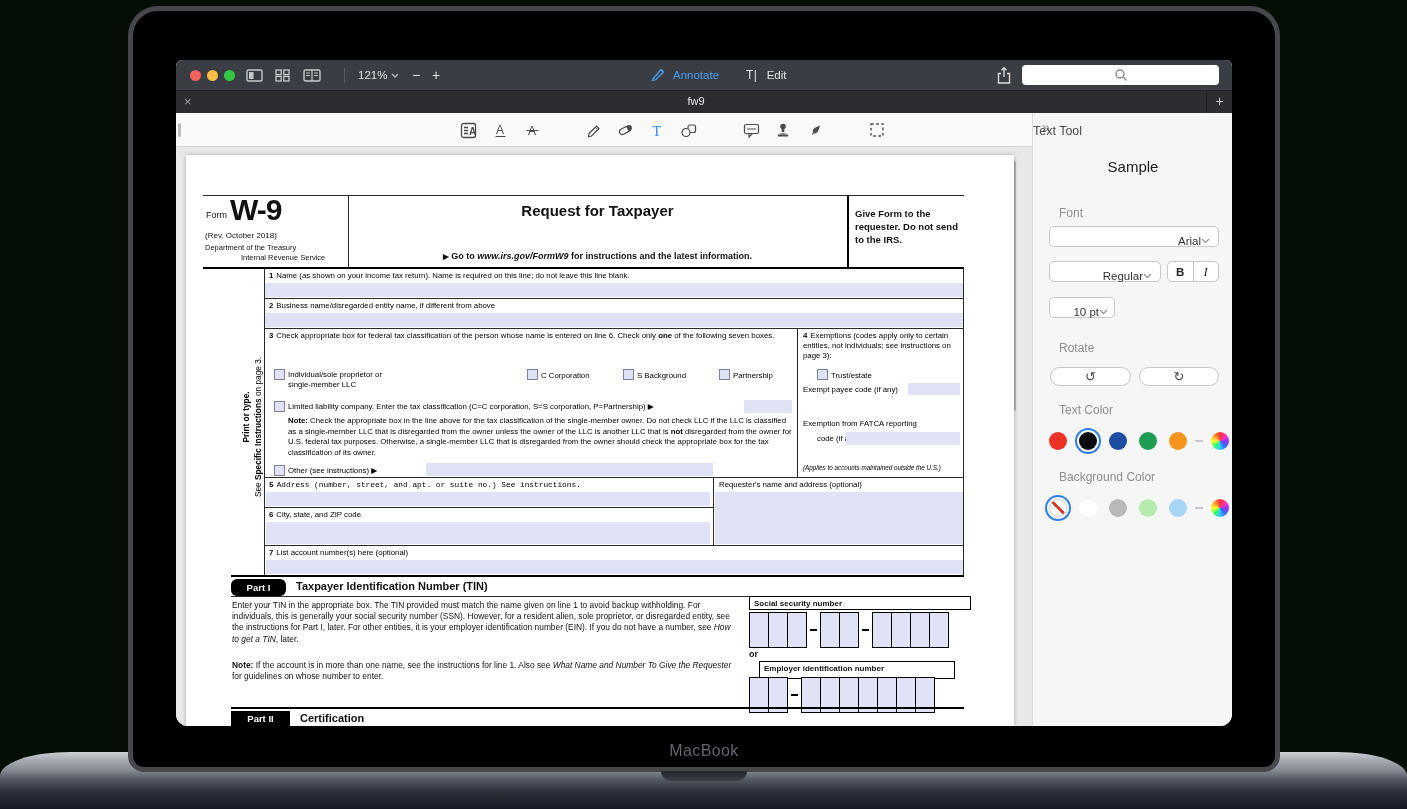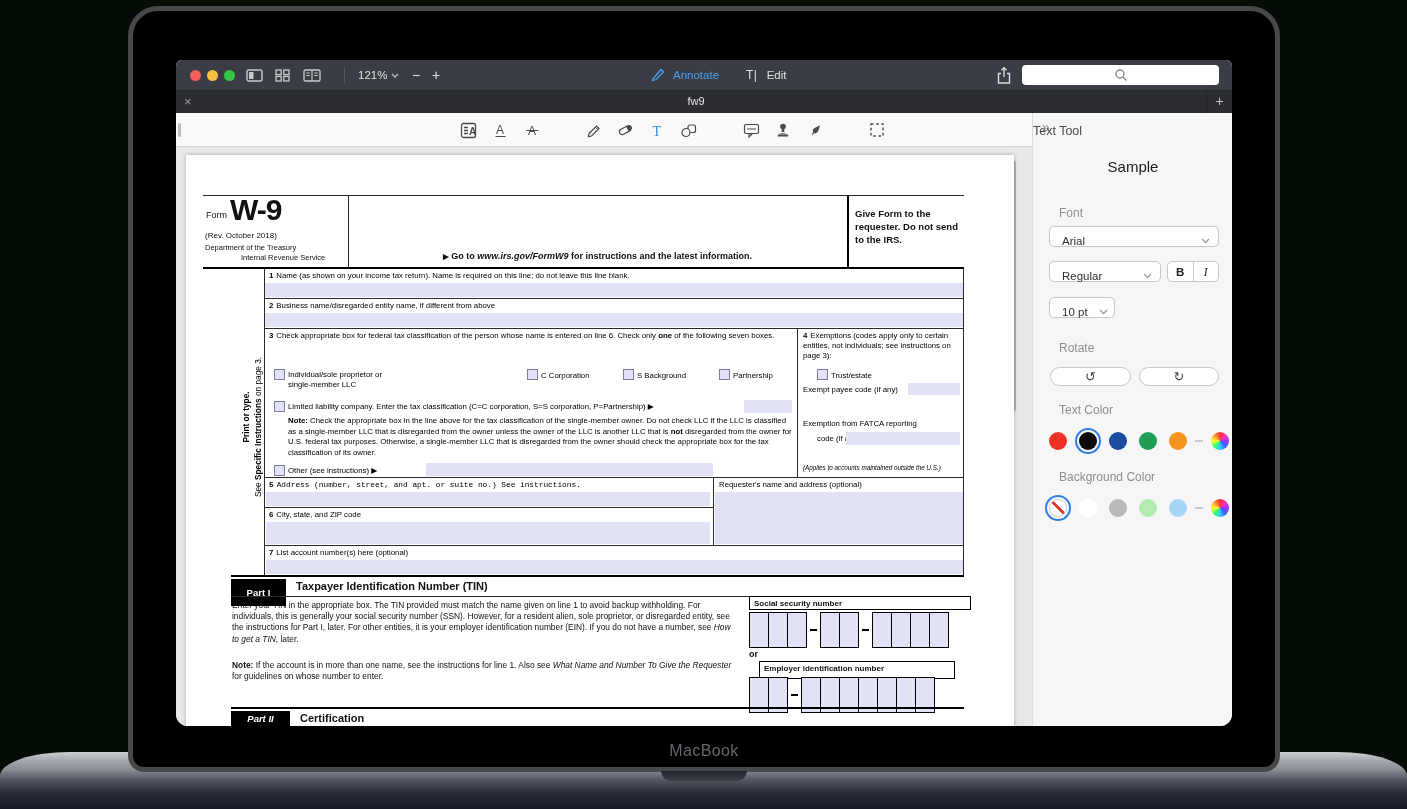--- a/index.html
+++ b/index.html
@@ -46,21 +46,21 @@
   .doc-area{position:absolute;left:0;top:34px;width:856px;height:579px;background:#e8e8e9;}
   .scroll-thumb{position:absolute;left:833px;top:13px;width:7px;height:252px;background:#b3b3b5;border-radius:4px;}
 
   
   .sidebar{position:absolute;left:856px;top:0;width:200px;height:613px;background:#f6f6f7;border-left:1px solid #dcdcdc;box-sizing:border-box;}
   .sb-collapse{position:absolute;left:9px;top:6px;color:#8a8a8e;font-size:14px;}
   .sb-title{position:absolute;left:0;top:11px;width:200px;text-align:left;color:#4a4a4d;font-size:12.5px;}
   .sb-sample{position:absolute;left:0;top:45px;width:200px;text-align:center;color:#1c1c1e;font-size:15px;}
   .sb-label{position:absolute;color:#8e8e93;font-size:12px;}
   .sb-select{position:absolute;height:21px;background:#fff;border:1px solid #c7c7cc;border-radius:5px;box-sizing:border-box;
-    font-size:11.5px;color:#333;display:flex;align-items:center;padding:8px 8px 0 12px;justify-content:space-between;}
+    font-size:11.5px;color:#333;display:flex;align-items:center;padding:8px 8px 0 12px;justify-content:flex-end;}
   .sb-seg{position:absolute;height:21px;background:#fff;border:1px solid #c7c7cc;border-radius:5px;box-sizing:border-box;display:flex;}
   .sb-seg .seg{flex:1;display:flex;align-items:center;justify-content:center;font-size:11.5px;color:#222;}
   .sb-seg .seg + .seg{border-left:1px solid #c7c7cc;}
   .sb-btn{position:absolute;height:19px;background:#fff;border:1px solid #c7c7cc;border-radius:10px;box-sizing:border-box;
     display:flex;align-items:center;justify-content:center;color:#4a4a4d;font-size:13px;line-height:1;}
   .swatch-row{position:absolute;left:16px;display:flex;align-items:center;column-gap:12px;height:20px;}
   .swatch{width:18px;height:18px;border-radius:50%;position:relative;flex:0 0 auto;}
   .swatch.rainbow{background:conic-gradient(#f33,#f3a,#93f,#36f,#3cf,#3f6,#ff3,#f93,#f33);}
   .swatch.none{background:#fff;border:1px solid #cfcfd4;box-sizing:border-box;}
   .swatch.none .slash{position:absolute;inset:0;border-radius:50%;
@@ -262,20 +262,21 @@
           <div class="vline" style="left:162px;top:40px;height:73px;"></div>
           <div class="vline thick" style="left:661px;top:40px;height:73px;width:2px;"></div>
 
           <div class="abs" style="left:20px;top:55px;font-size:9px;">Form</div>
           <div class="abs" style="left:44px;top:38px;font-size:30px;font-weight:bold;letter-spacing:-1px;">W-9</div>
           <div class="abs" style="left:19px;top:76px;font-size:8px;">(Rev. October 2018)</div>
           <div class="abs" style="left:19px;top:88px;font-size:7.5px;">Department of the Treasury</div>
           <div class="abs" style="left:19px;top:98px;font-size:7.5px;padding-left:36px;">Internal Revenue Service</div>
 
           <div class="abs" style="left:162px;top:46px;width:499px;text-align:center;font-size:15px;font-weight:bold;line-height:19px;">
+            <div>Request for Taxpayer</div>
           </div>
           <div class="abs" style="left:162px;top:96px;width:499px;text-align:center;font-size:9px;font-weight:bold;">
             <span style="font-size:7.5px;">▶</span>
             <span>Go to </span><span style="font-style:italic;">www.irs.gov/FormW9</span><span> for instructions and the latest information.</span>
           </div>
 
           <div class="abs" style="left:669px;top:52px;width:105px;font-size:9.5px;font-weight:bold;line-height:13px;">Give Form to the requester. Do not send to the IRS.</div>
 
           <div class="vlabel" style="left:25px;top:257px;width:70px;text-align:center;font-weight:bold;">Print or type.</div>
           <div class="vlabel" style="left:-8px;top:267px;width:160px;text-align:center;">
@@ -339,21 +340,21 @@
           <div class="hline" style="left:78px;top:352px;width:449px;"></div>
 
           <div class="flabel" style="left:83px;top:355px;"><span class="fnum">6</span><span>City, state, and ZIP code</span></div>
           <div class="lav" style="left:80px;top:367px;width:444px;height:22px;"></div>
           <div class="hline" style="left:78px;top:390px;width:700px;"></div>
 
           <div class="flabel" style="left:83px;top:393px;"><span class="fnum">7</span><span>List account number(s) here (optional)</span></div>
           <div class="lav" style="left:80px;top:405px;width:697px;height:14px;"></div>
 
           <div class="hline thick" style="left:45px;top:420px;width:733px;height:2px;"></div>
-          <div class="part-box" style="left:45px;top:424px;width:55px;height:27px;">Part I</div>
+          <div class="part-box" style="left:45px;top:424px;width:55px;height:17px;border-radius:6px;">Part I</div>
           <div class="part-title" style="left:110px;top:425px;">Taxpayer Identification Number (TIN)</div>
           <div class="hline" style="left:45px;top:441px;width:733px;"></div>
 
           <div class="abs" style="left:46px;top:445px;width:504px;font-size:8.4px;line-height:11.2px;">
             <span>Enter your TIN in the appropriate box. The TIN provided must match the name given on line 1 to avoid backup withholding. For individuals, this is generally your social security number (SSN). However, for a resident alien, sole proprietor, or disregarded entity, see the instructions for Part I, later. For other entities, it is your employer identification number (EIN). If you do not have a number, see </span><span style="font-style:italic;">How to get a TIN</span><span>, later.</span>
           </div>
           <div class="abs" style="left:46px;top:505px;width:504px;font-size:8.4px;line-height:11.2px;">
             <span style="font-weight:bold;">Note:</span><span> If the account is in more than one name, see the instructions for line 1. Also see </span><span style="font-style:italic;">What Name and Number To Give the Requester</span><span> for guidelines on whose number to enter.</span>
           </div>
 
@@ -396,21 +397,21 @@
                 <div class="cell"></div>
                 <div class="cell"></div>
                 <div class="cell"></div>
                 <div class="cell"></div>
                 <div class="cell"></div>
                 <div class="cell"></div>
               </div>
             </div>
 
           <div class="hline thick" style="left:45px;top:552px;width:733px;height:2px;"></div>
-          <div class="part-box" style="left:45px;top:556px;width:59px;height:15px;font-style:italic;">Part II</div>
+          <div class="part-box" style="left:45px;top:556px;width:59px;height:15px;">Part II</div>
           <div class="part-title" style="left:114px;top:557px;">Certification</div>
         </div>
 
       </div>
 
       <div class="sidebar">
         <div class="sb-collapse">»</div>
         <div class="sb-title">Text Tool</div>
         <div class="sb-sample">Sample</div>
 

